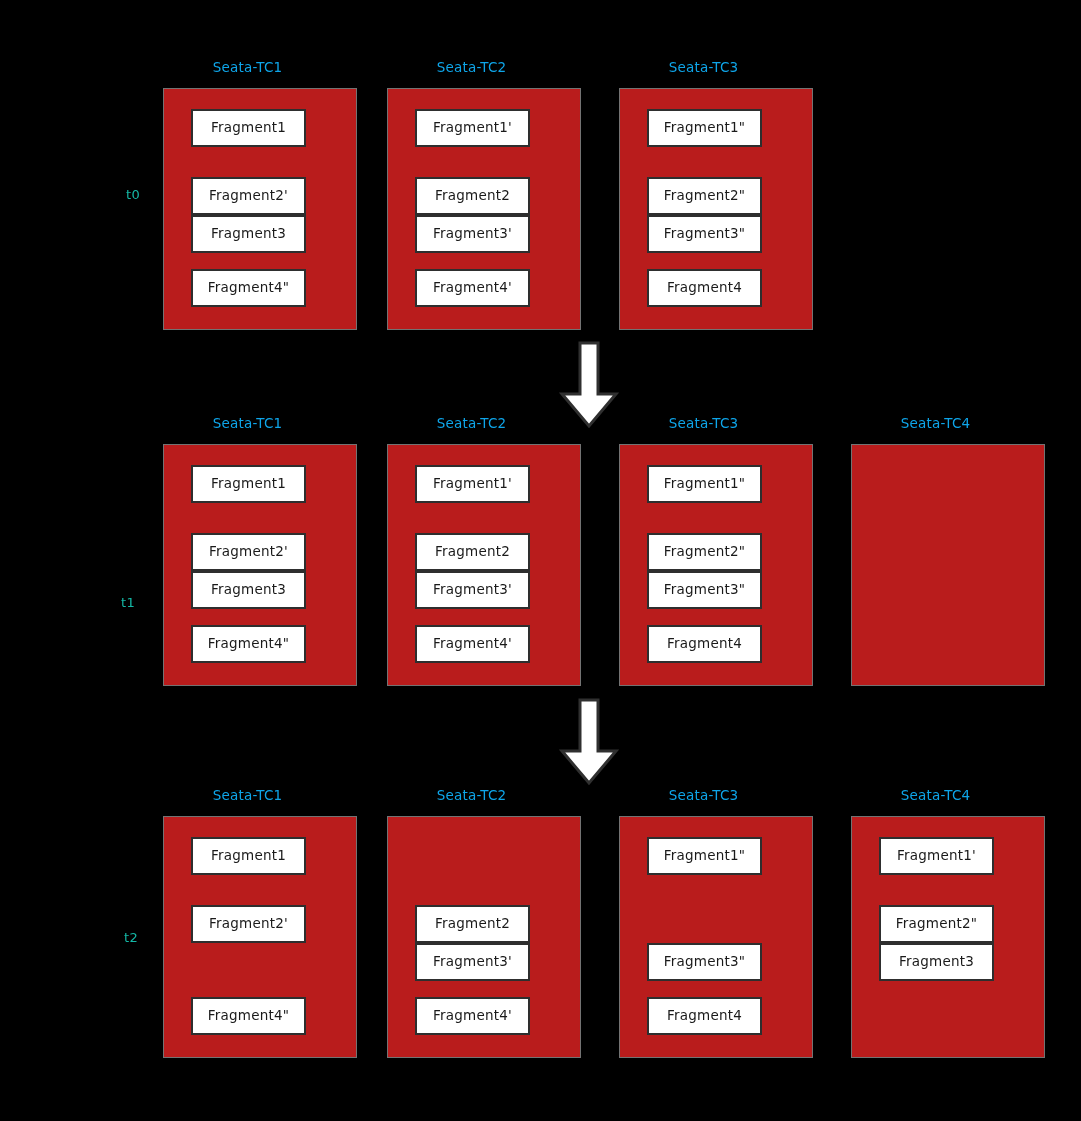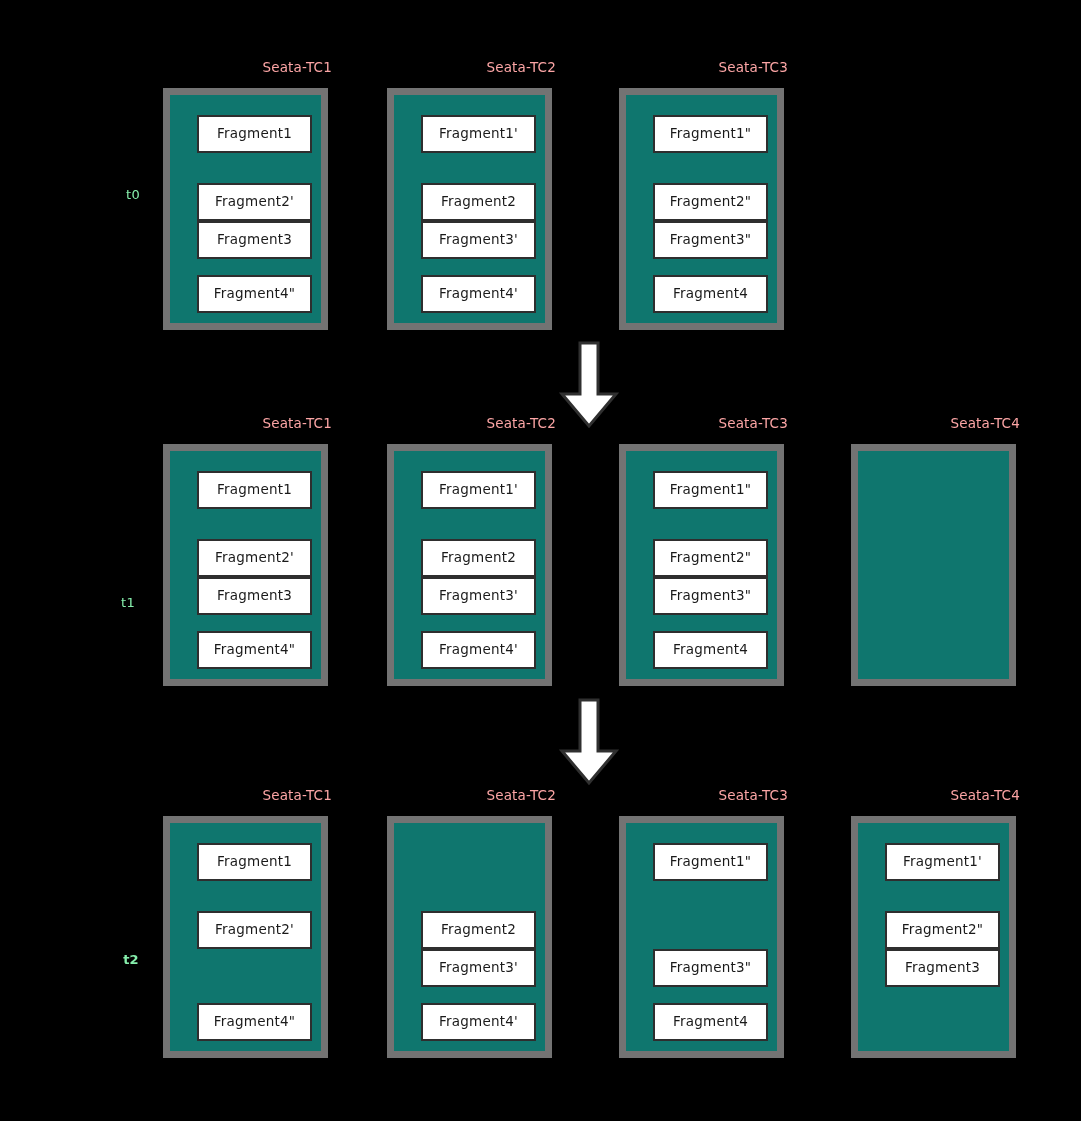--- a/index.html
+++ b/index.html
@@ -17,47 +17,47 @@
   #diagram {
     position: relative;
     width: 1081px;
     height: 1121px;
     background: #000000;
   }
 
   
   .time-label {
     position: absolute;
-    color: #86efac;
+    color: #14b8a6;
     font-size: 13px;
     line-height: 1;
     text-align: center;
     width: 40px;
     letter-spacing: 0.2px;
   }
 
   
   .col-header {
     position: absolute;
-    color: #fca5a5;
+    color: #0ea5e9;
     font-size: 13.5px;
     line-height: 1;
-    text-align: right;
+    text-align: center;
     width: 169px;
     letter-spacing: 0.2px;
     white-space: nowrap;
   }
 
   
   .node-box {
     position: absolute;
-    width: 165px;
+    width: 194px;
     height: 242px;
-    background: #0f766e;
-    border: 7px solid #737373;
+    background: #b91c1c;
+    border: 1px solid #737373;
     box-sizing: border-box;
   }
 
   
   .slot {
     position: absolute;
     left: 27px;
     width: 115px;
     height: 38px;
     box-sizing: border-box;
@@ -209,21 +209,21 @@
     
     
   </div>
 
   <div class="arrow" style="left:559px; top:698px;">
     <svg viewBox="0 0 60 88" xmlns="http://www.w3.org/2000/svg">
       <polygon points="21,2 39,2 39,53 57,53 30,85 3,53 21,53" fill="#ffffff" stroke="#303030" stroke-width="3" stroke-linejoin="miter"></polygon>
     </svg>
   </div>
 
-  <div class="time-label" style="left:111px; top:953px;font-weight:bold;">t2</div>
+  <div class="time-label" style="left:111px; top:931px;">t2</div>
 
   <div class="col-header" style="left:163px; top:789px;">Seata-TC1</div>
   <div class="node-box" style="left:163px; top:816px;">
     <div class="slot s0">
       <div class="chip">Fragment1</div>
     </div>
     <div class="slot s1">
       <div class="chip">Fragment2'</div>
     </div>
 

